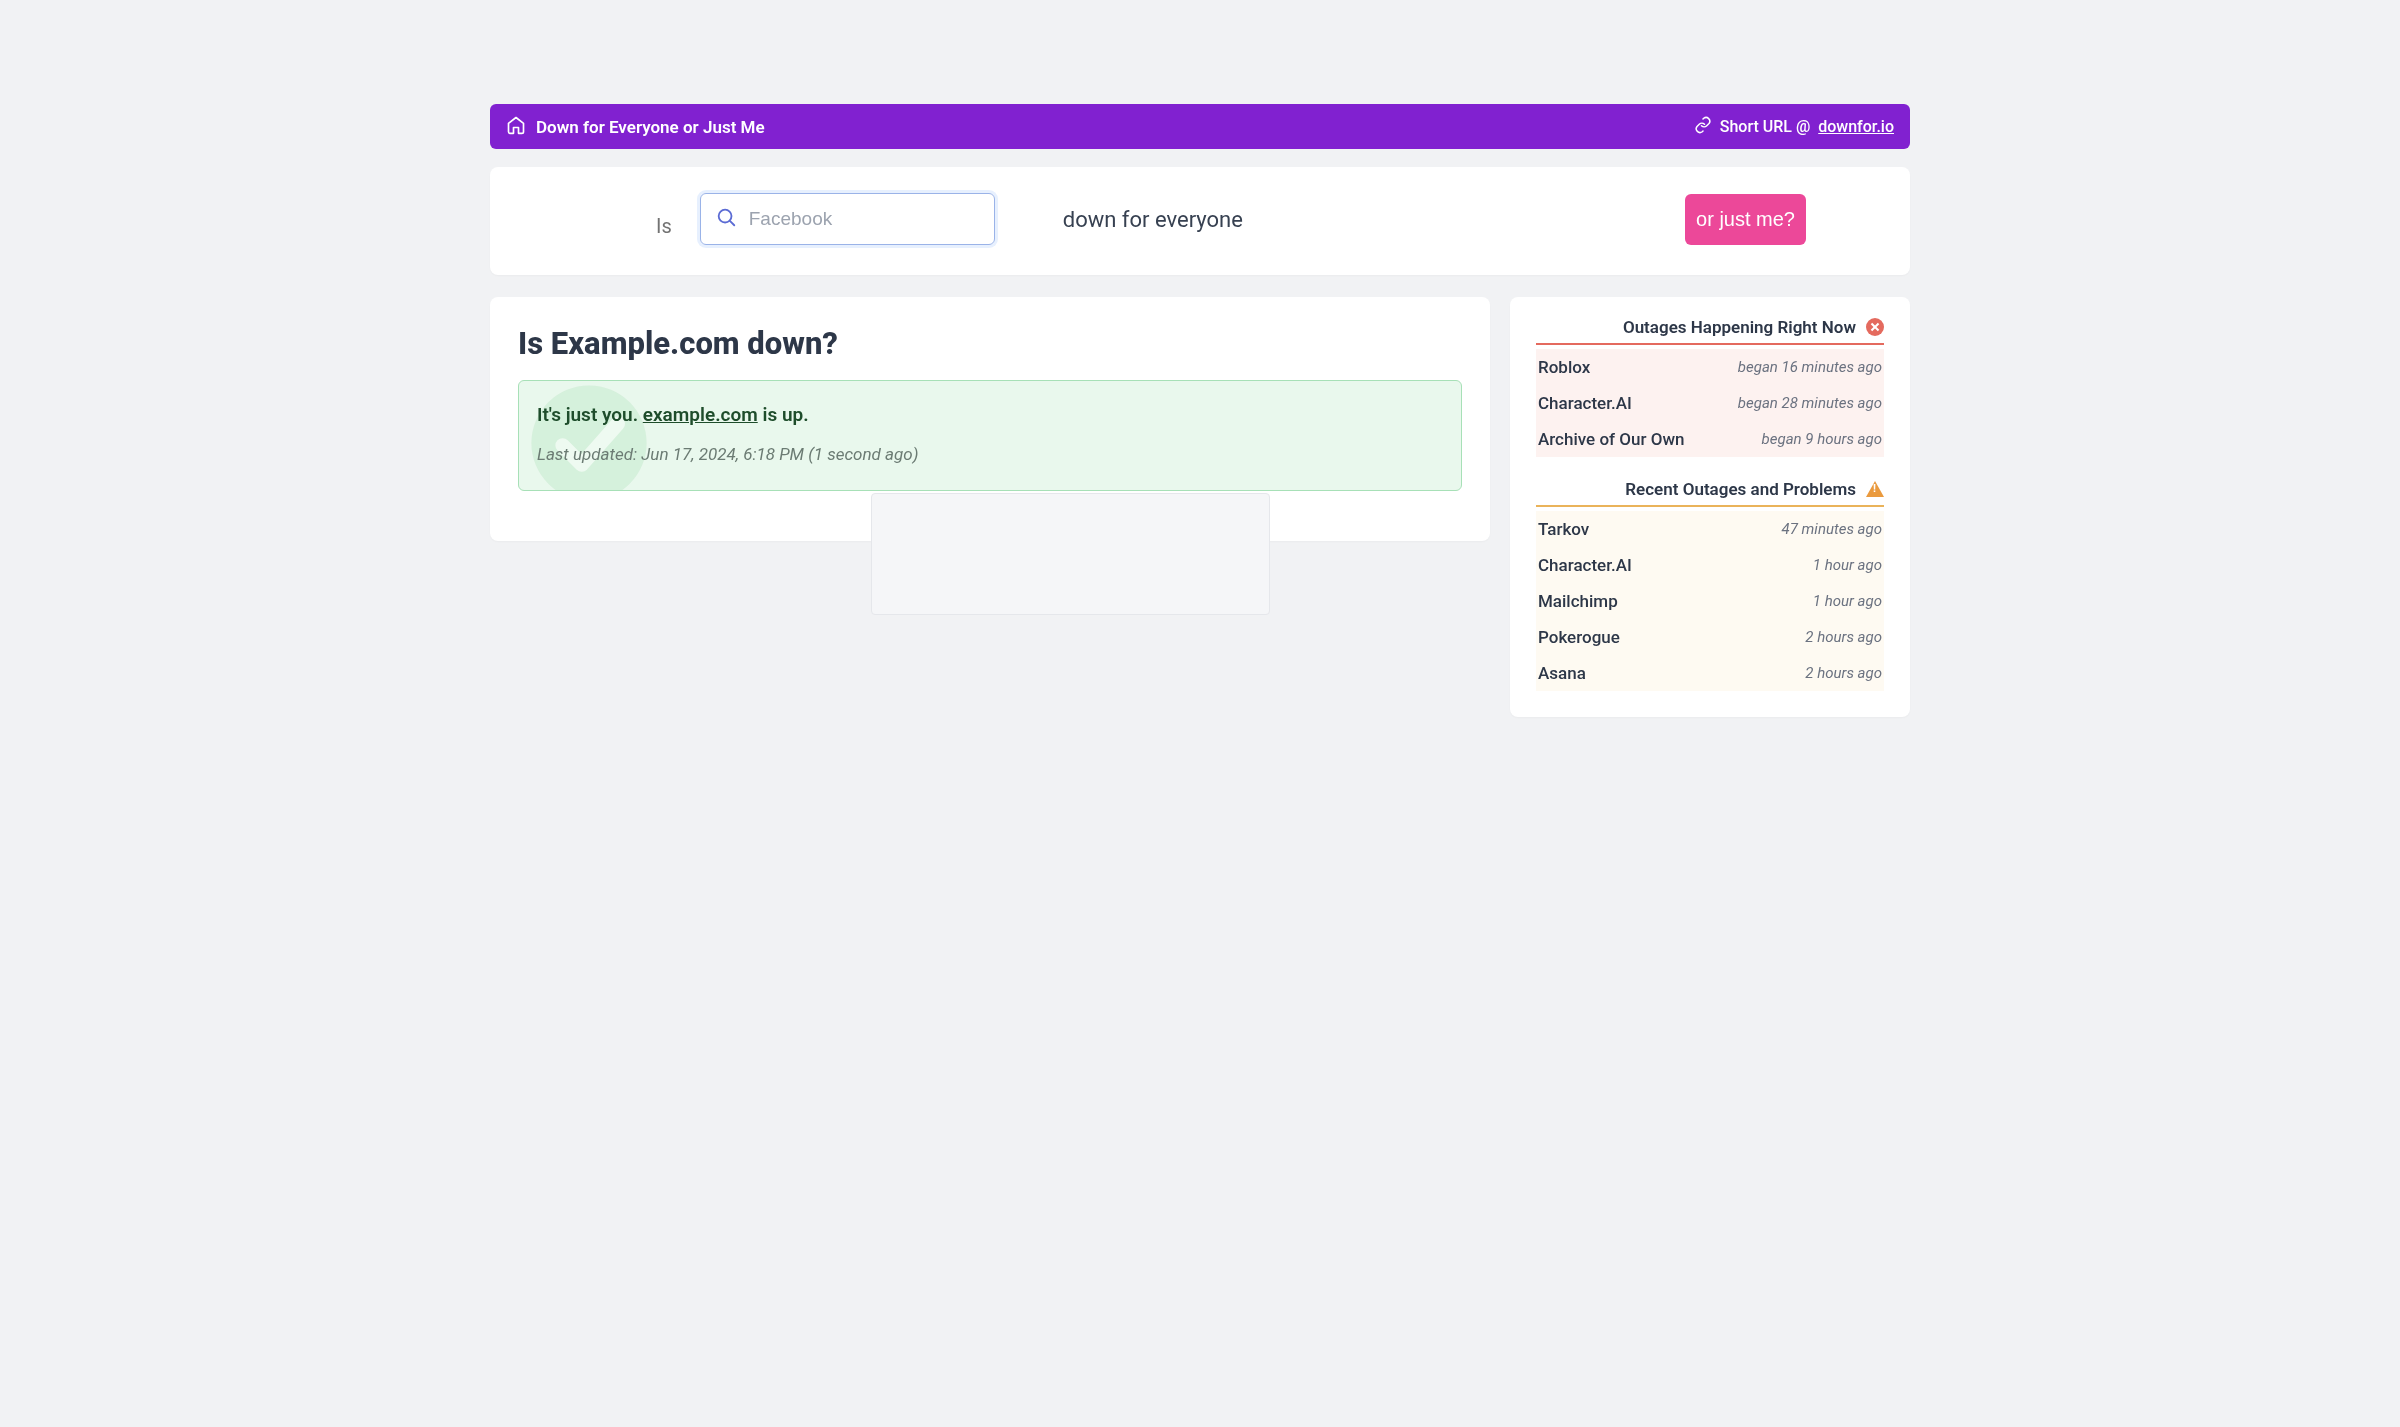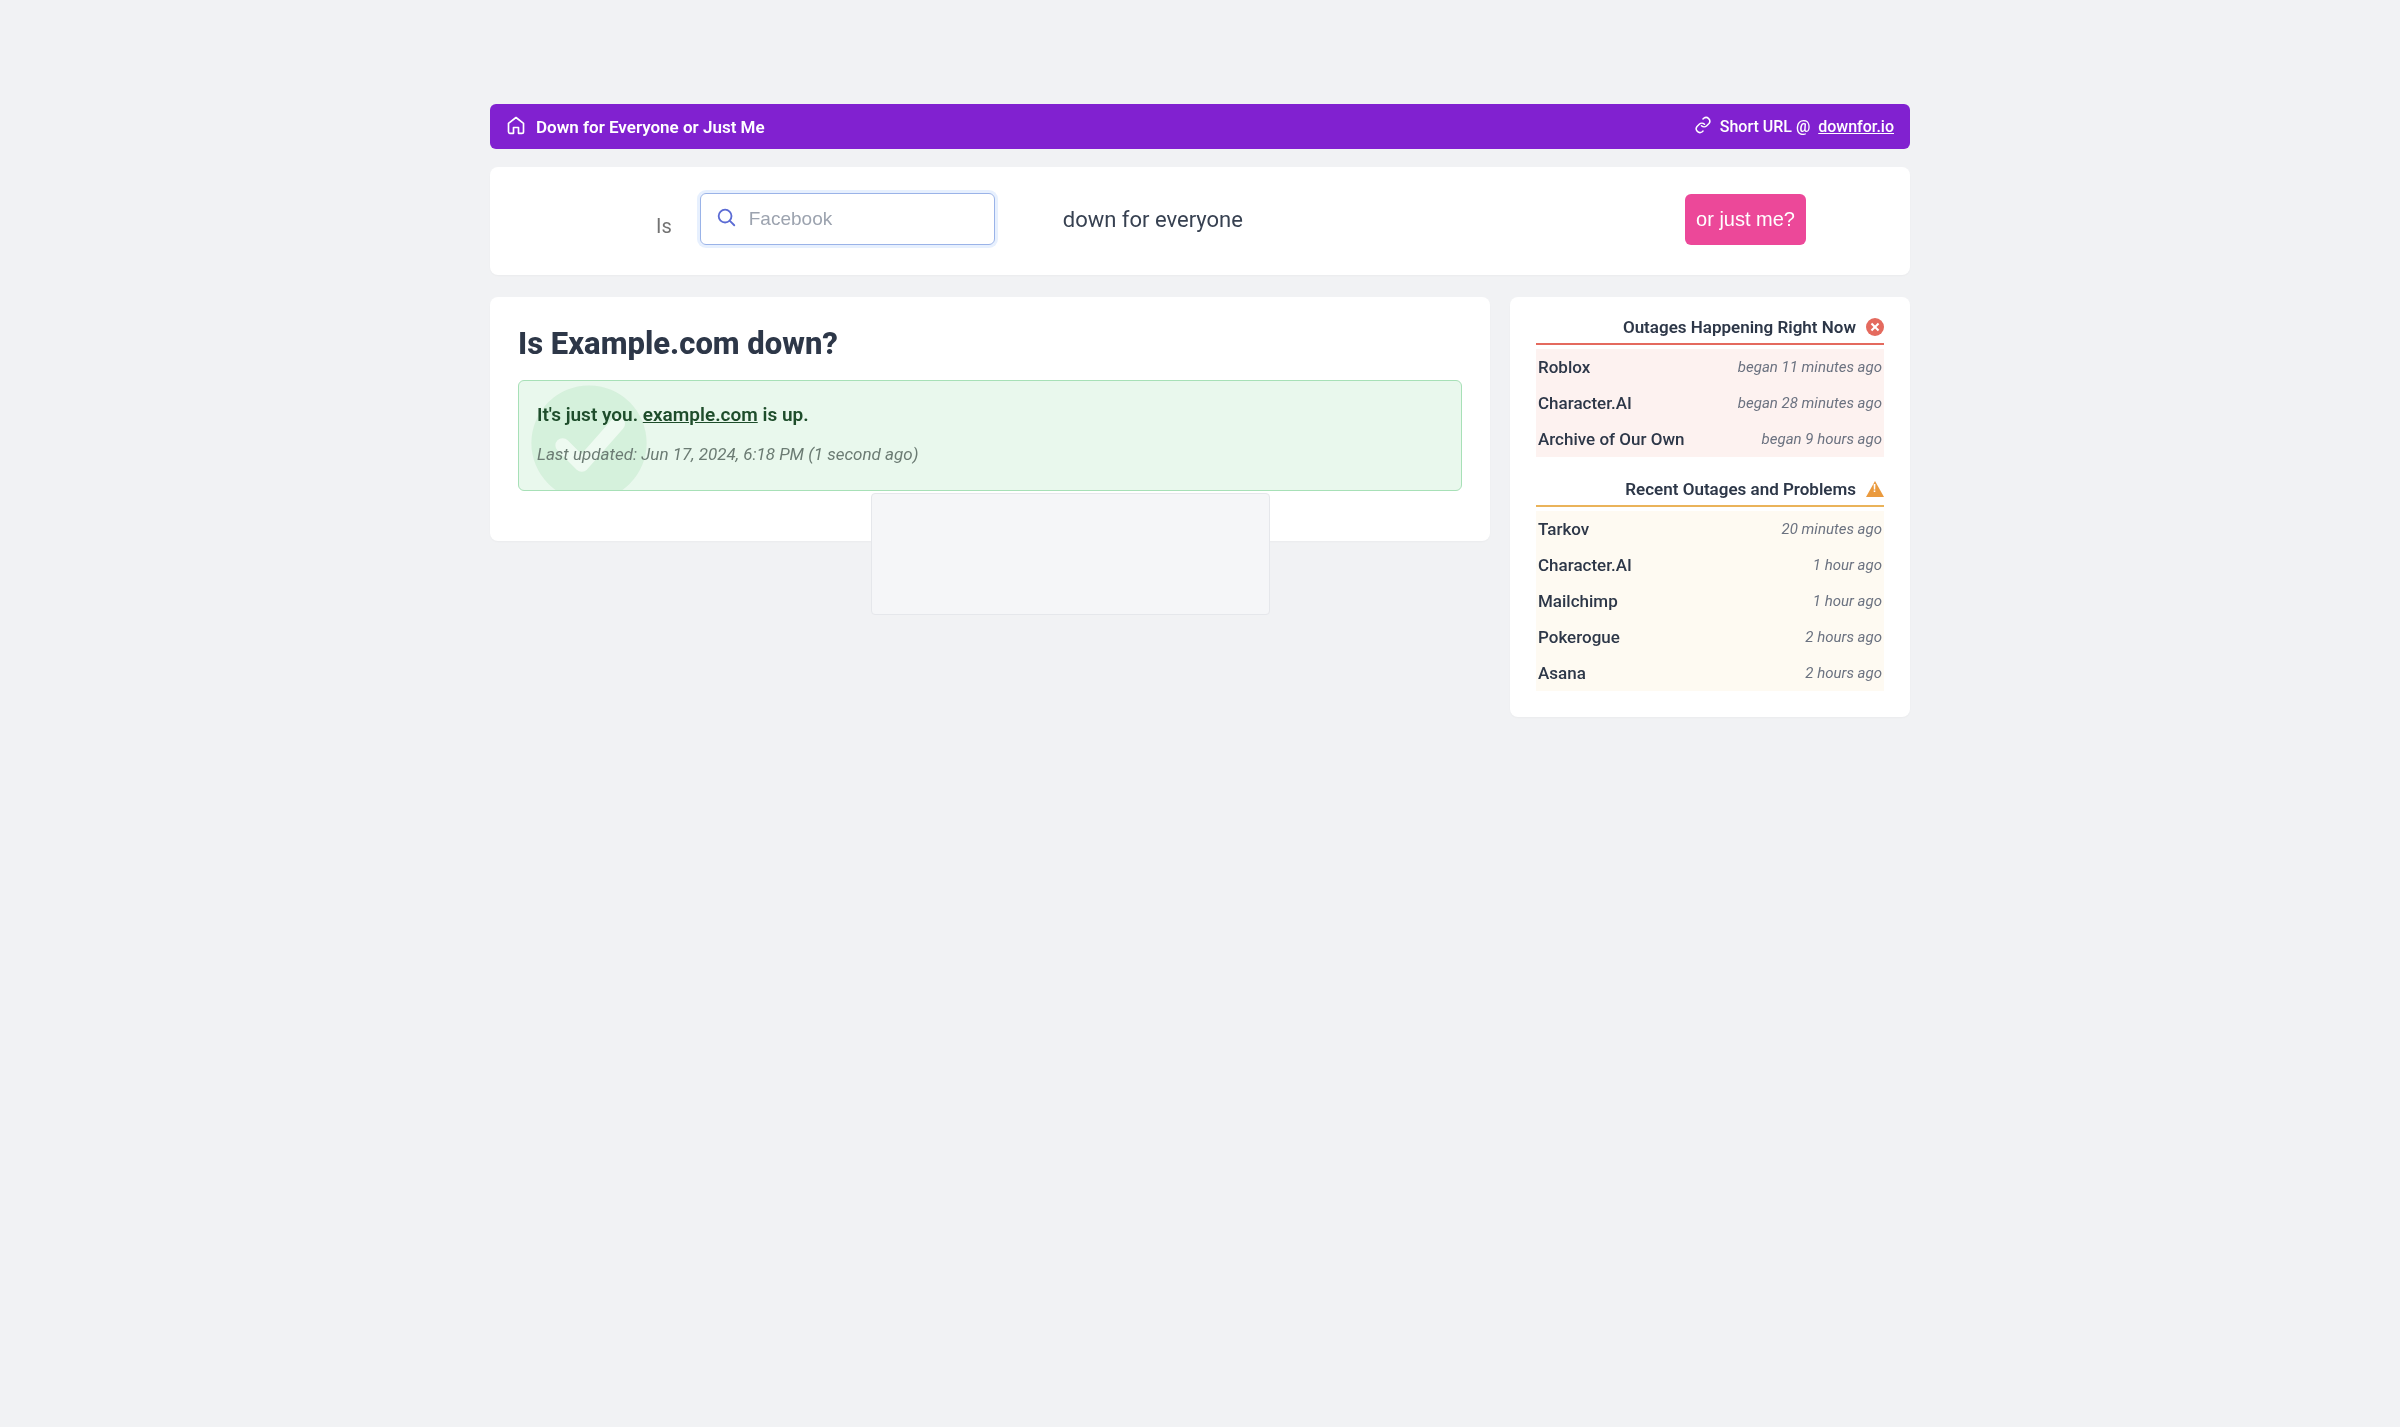--- a/index.html
+++ b/index.html
@@ -226,40 +226,40 @@
     </div>
 
     <div class="side-card">
       <div class="sec-hdr sec-now">
         <span>Outages Happening Right Now</span>
         <span class="badge-x"></span>
       </div>
       <div class="list list-now">
         <div class="list-row">
             <span class="row-name">Roblox</span>
-            <span class="row-time">began 11 minutes ago</span>
+            <span class="row-time">began 16 minutes ago</span>
           </div>
         <div class="list-row">
             <span class="row-name">Character.AI</span>
             <span class="row-time">began 28 minutes ago</span>
           </div>
         <div class="list-row">
             <span class="row-name">Archive of Our Own</span>
             <span class="row-time">began 9 hours ago</span>
           </div>
       </div>
 
       <div class="sec-hdr sec-recent">
         <span>Recent Outages and Problems</span>
         <span class="badge-warn"></span>
       </div>
       <div class="list list-recent">
         <div class="list-row">
             <span class="row-name">Tarkov</span>
-            <span class="row-time">20 minutes ago</span>
+            <span class="row-time">47 minutes ago</span>
           </div>
         <div class="list-row">
             <span class="row-name">Character.AI</span>
             <span class="row-time">1 hour ago</span>
           </div>
         <div class="list-row">
             <span class="row-name">Mailchimp</span>
             <span class="row-time">1 hour ago</span>
           </div>
         <div class="list-row">

